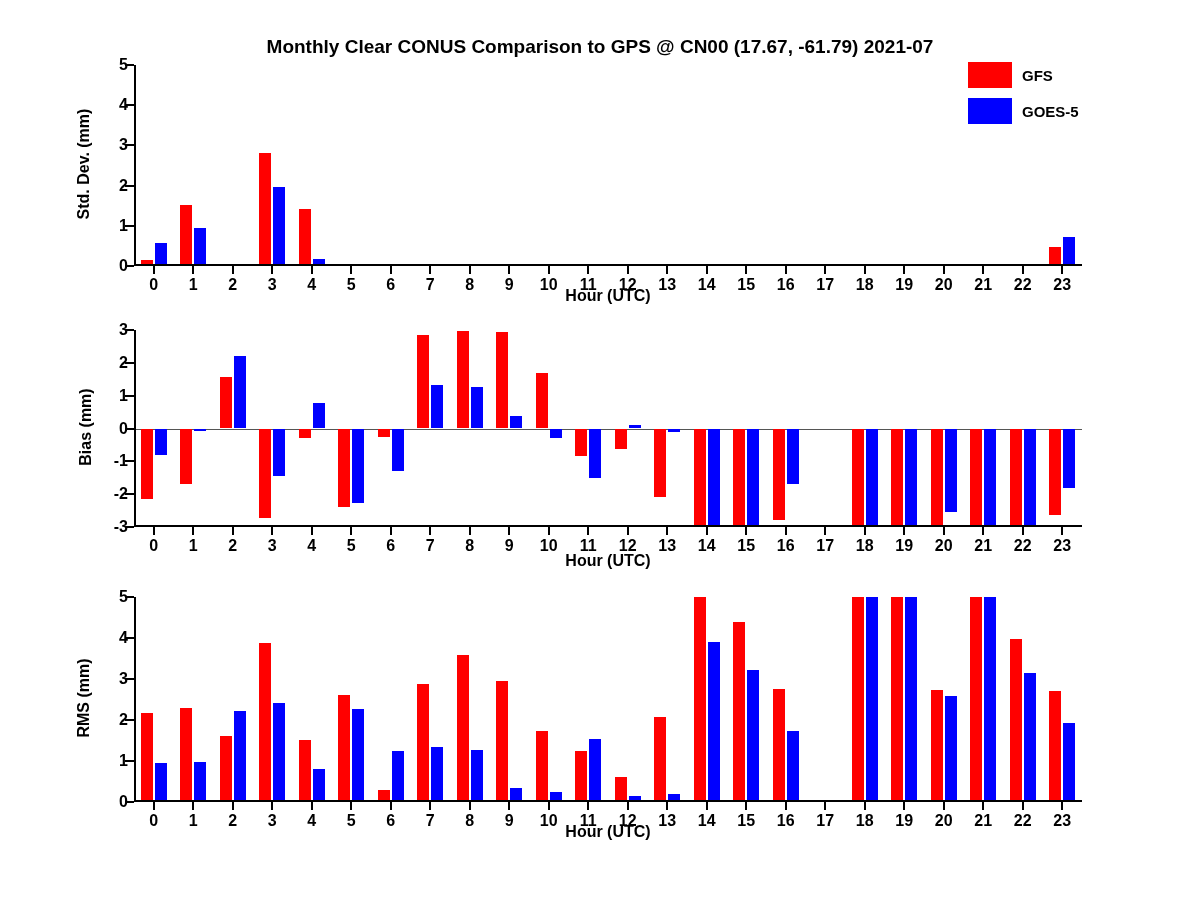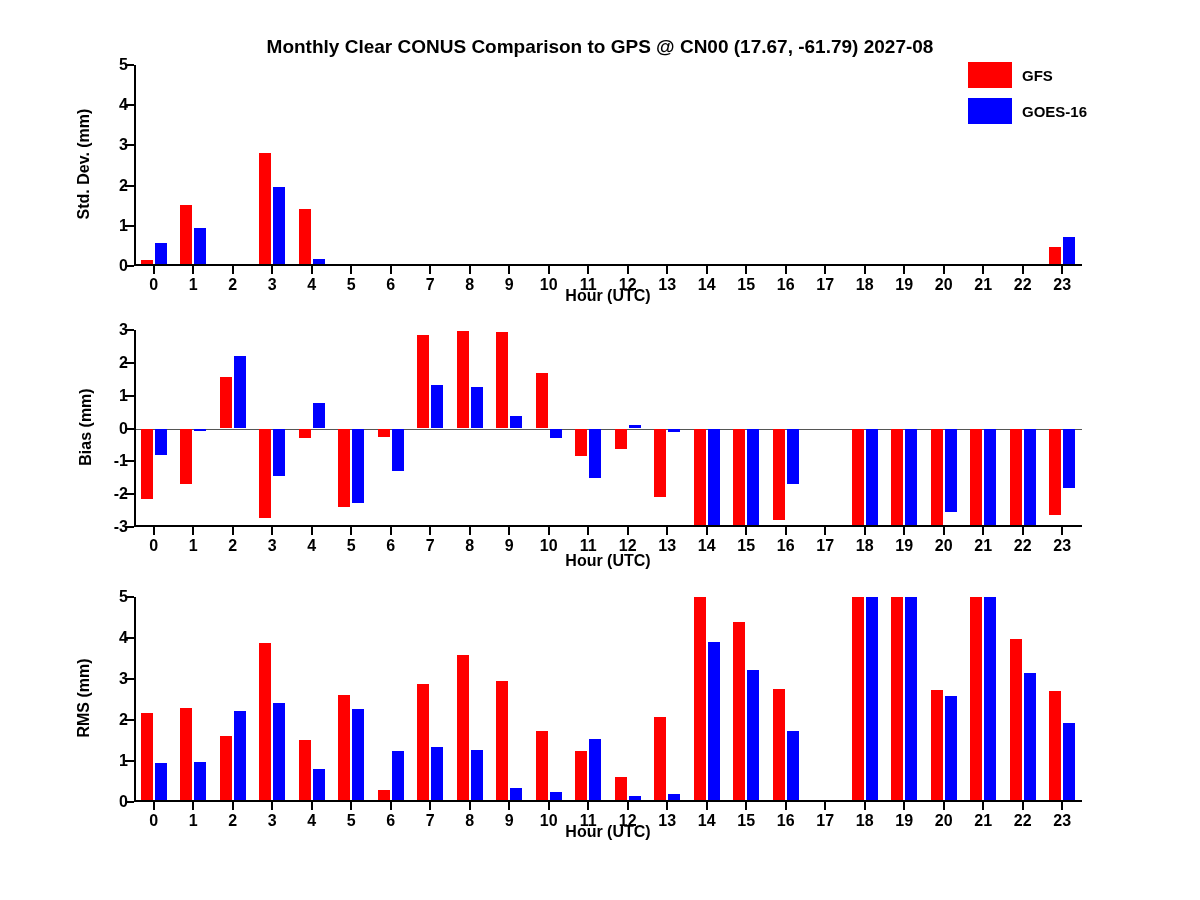--- a/index.html
+++ b/index.html
@@ -127,30 +127,30 @@
   .legend-label {
     font-size: 15px;
     font-weight: bold;
   }
 </style>
 </head>
 <body>
 
 <div id="figure">
 
-  <div class="fig-title">Monthly Clear CONUS Comparison to GPS @ CN00 (17.67, -61.79) 2027-08</div>
+  <div class="fig-title">Monthly Clear CONUS Comparison to GPS @ CN00 (17.67, -61.79) 2021-07</div>
 
   <div class="legend" style="left:968px; top:62px;">
     <div class="legend-row">
       <div class="legend-swatch" style="background:#ff0000;"></div>
       <div class="legend-label">GFS</div>
     </div>
     <div class="legend-row">
       <div class="legend-swatch" style="background:#0000ff;"></div>
-      <div class="legend-label">GOES-16</div>
+      <div class="legend-label">GOES-5</div>
     </div>
   </div>
 
   <div class="panel" id="panel-0" style="left:134px; top:65px; width:948px; height:201px;">
     <div class="plot-area">
         <div class="tick-y" style="top: 200px;"></div>
         <div class="tick-y-label" style="top: 201px;">0</div>
         <div class="tick-y" style="top: 159.8px;"></div>
         <div class="tick-y-label" style="top: 160.8px;">1</div>
         <div class="tick-y" style="top: 119.6px;"></div>

